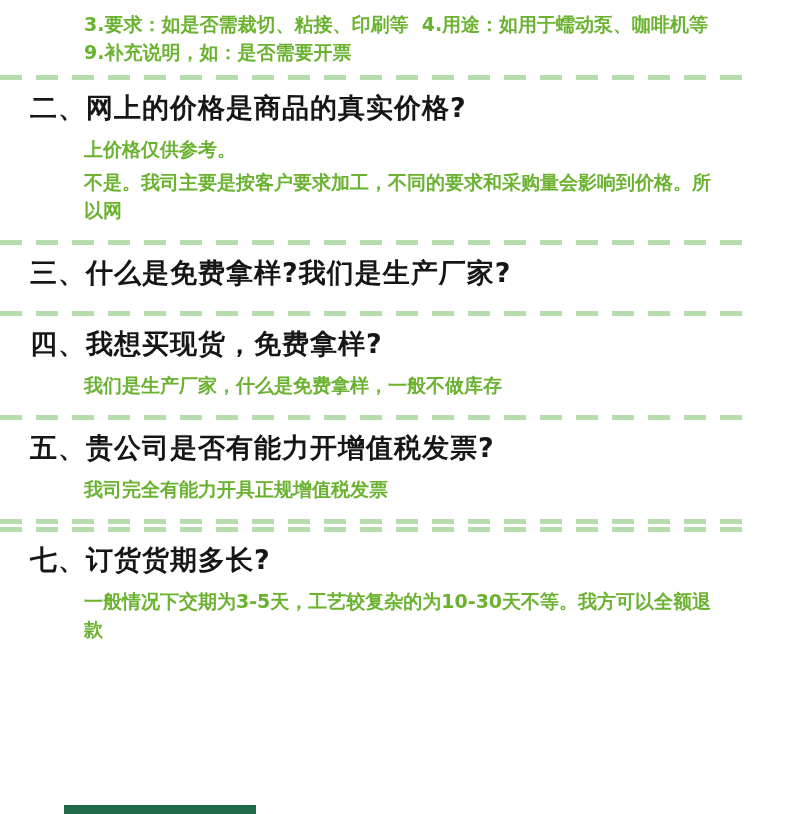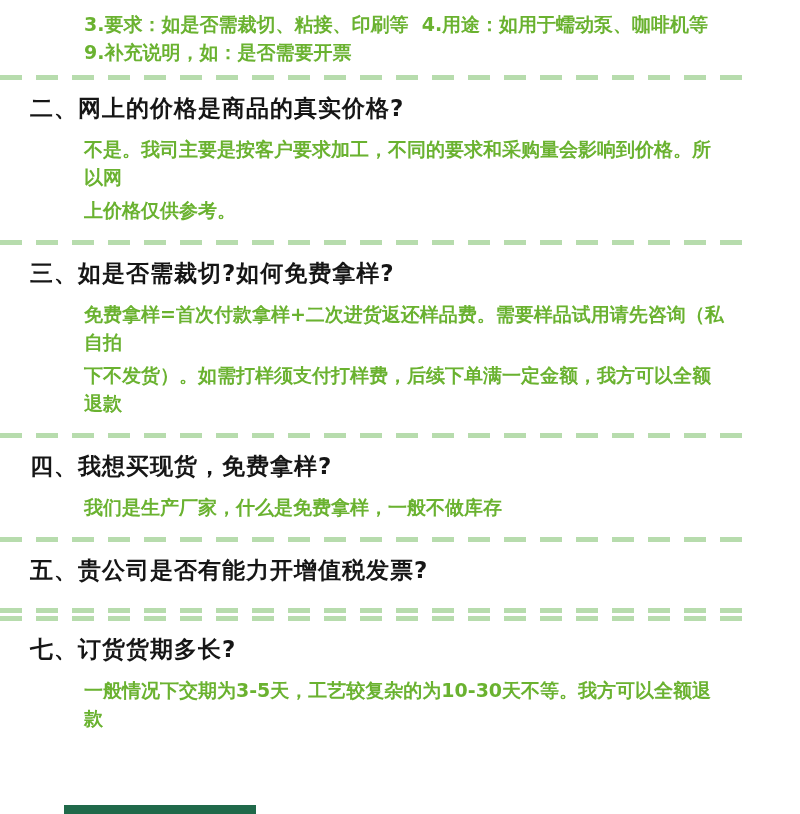--- a/index.html
+++ b/index.html
@@ -31,21 +31,21 @@
   .separator{
     height:5px;
     margin:3px 0;
     background:repeating-linear-gradient(90deg, var(--sep-green) 0 22px, transparent 22px 36px);
   }
   .faq-section{
     padding:6px 0 8px 0;
   }
   .faq-heading{
     margin:4px 24px 12px 30px;
-    font-size:23px;
+    font-size:27px;
     line-height:30px;
     color:var(--heading);
     letter-spacing:1px;
   }
   .faq-body{
     margin:0 24px 0 84px;
   }
   .body-line{
     color:var(--green);
     font-size:19px;
@@ -71,42 +71,41 @@
       <div class="intro-line">3.要求：如是否需裁切、粘接、印刷等  4.用途：如用于蠕动泵、咖啡机等</div>
       <div class="intro-line">9.补充说明，如：是否需要开票</div>
     </div>
 
   <div class="separator"></div>
 
   <div>
   <section class="faq-section">
     <h2 class="faq-heading">二、网上的价格是商品的真实价格?</h2>
     <div class="faq-body">
+          <div class="body-line">上价格仅供参考。</div>
           <div class="body-line">不是。我司主要是按客户要求加工，不同的要求和采购量会影响到价格。所以网</div>
-          <div class="body-line">上价格仅供参考。</div>
         </div>
   </section>
 <div class="separator"></div>
   <section class="faq-section">
-    <h2 class="faq-heading">三、如是否需裁切?如何免费拿样?</h2>
-    <div class="faq-body">
-          <div class="body-line">免费拿样=首次付款拿样+二次进货返还样品费。需要样品试用请先咨询（私自拍</div>
-          <div class="body-line">下不发货）。如需打样须支付打样费，后续下单满一定金额，我方可以全额退款</div>
-        </div>
+    <h2 class="faq-heading">三、什么是免费拿样?我们是生产厂家?</h2>
   </section>
 <div class="separator"></div>
   <section class="faq-section">
     <h2 class="faq-heading">四、我想买现货，免费拿样?</h2>
     <div class="faq-body">
           <div class="body-line">我们是生产厂家，什么是免费拿样，一般不做库存</div>
         </div>
   </section>
 <div class="separator"></div>
   <section class="faq-section">
     <h2 class="faq-heading">五、贵公司是否有能力开增值税发票?</h2>
+    <div class="faq-body">
+          <div class="body-line">我司完全有能力开具正规增值税发票</div>
+        </div>
   </section>
 <div class="separator"></div>
 <div class="separator"></div>
   <section class="faq-section">
     <h2 class="faq-heading">七、订货货期多长?</h2>
     <div class="faq-body">
           <div class="body-line">一般情况下交期为3-5天，工艺较复杂的为10-30天不等。我方可以全额退款</div>
         </div>
   </section>
 </div>

